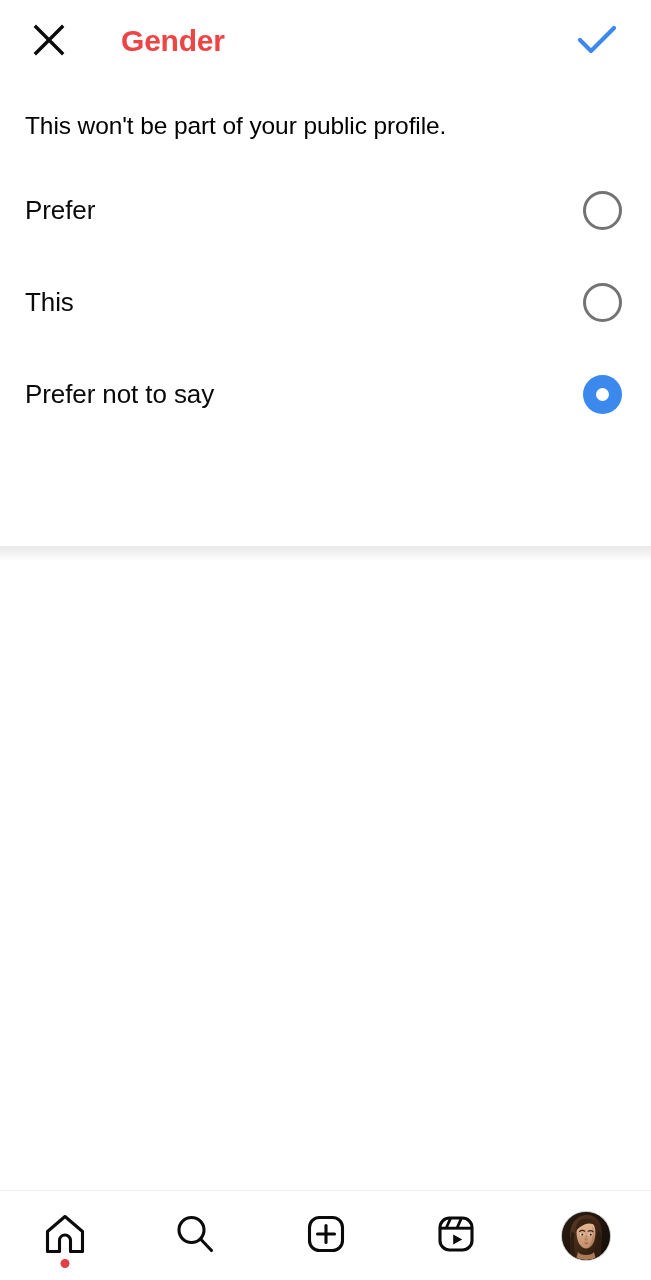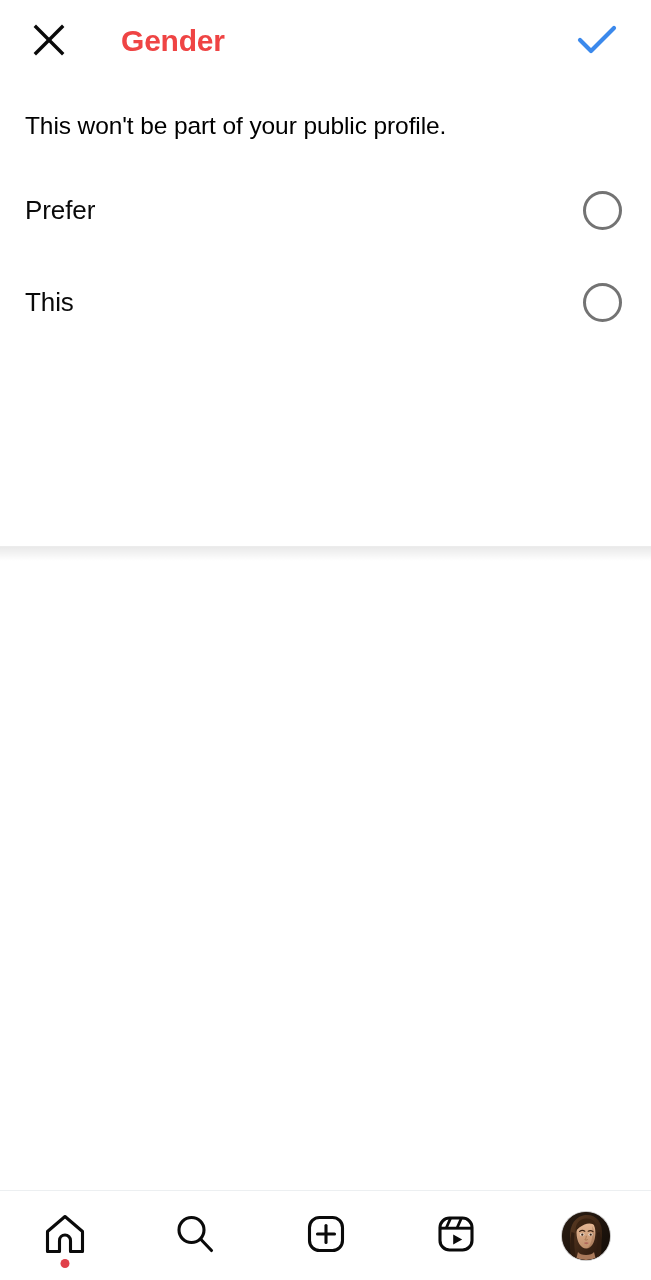--- a/index.html
+++ b/index.html
@@ -259,20 +259,26 @@
       <span class="option-label">Prefer</span>
       <span class="radio off"></span>
     </div>
 
     <div class="option-row">
       <span class="option-label">This</span>
       <span class="radio off"></span>
     </div>
 
 
+    <div class="option-row">
+      <span class="option-label">Prefer not to say</span>
+      <span class="radio on">
+        <span class="dot"></span>
+      </span>
+    </div>
 
   </div>
 
   <div class="list-divider"></div>
   <div class="list-shadow"></div>
   <div class="body-fill"></div>
 
   <div class="bottom-nav">
 
     <div class="nav-item">

